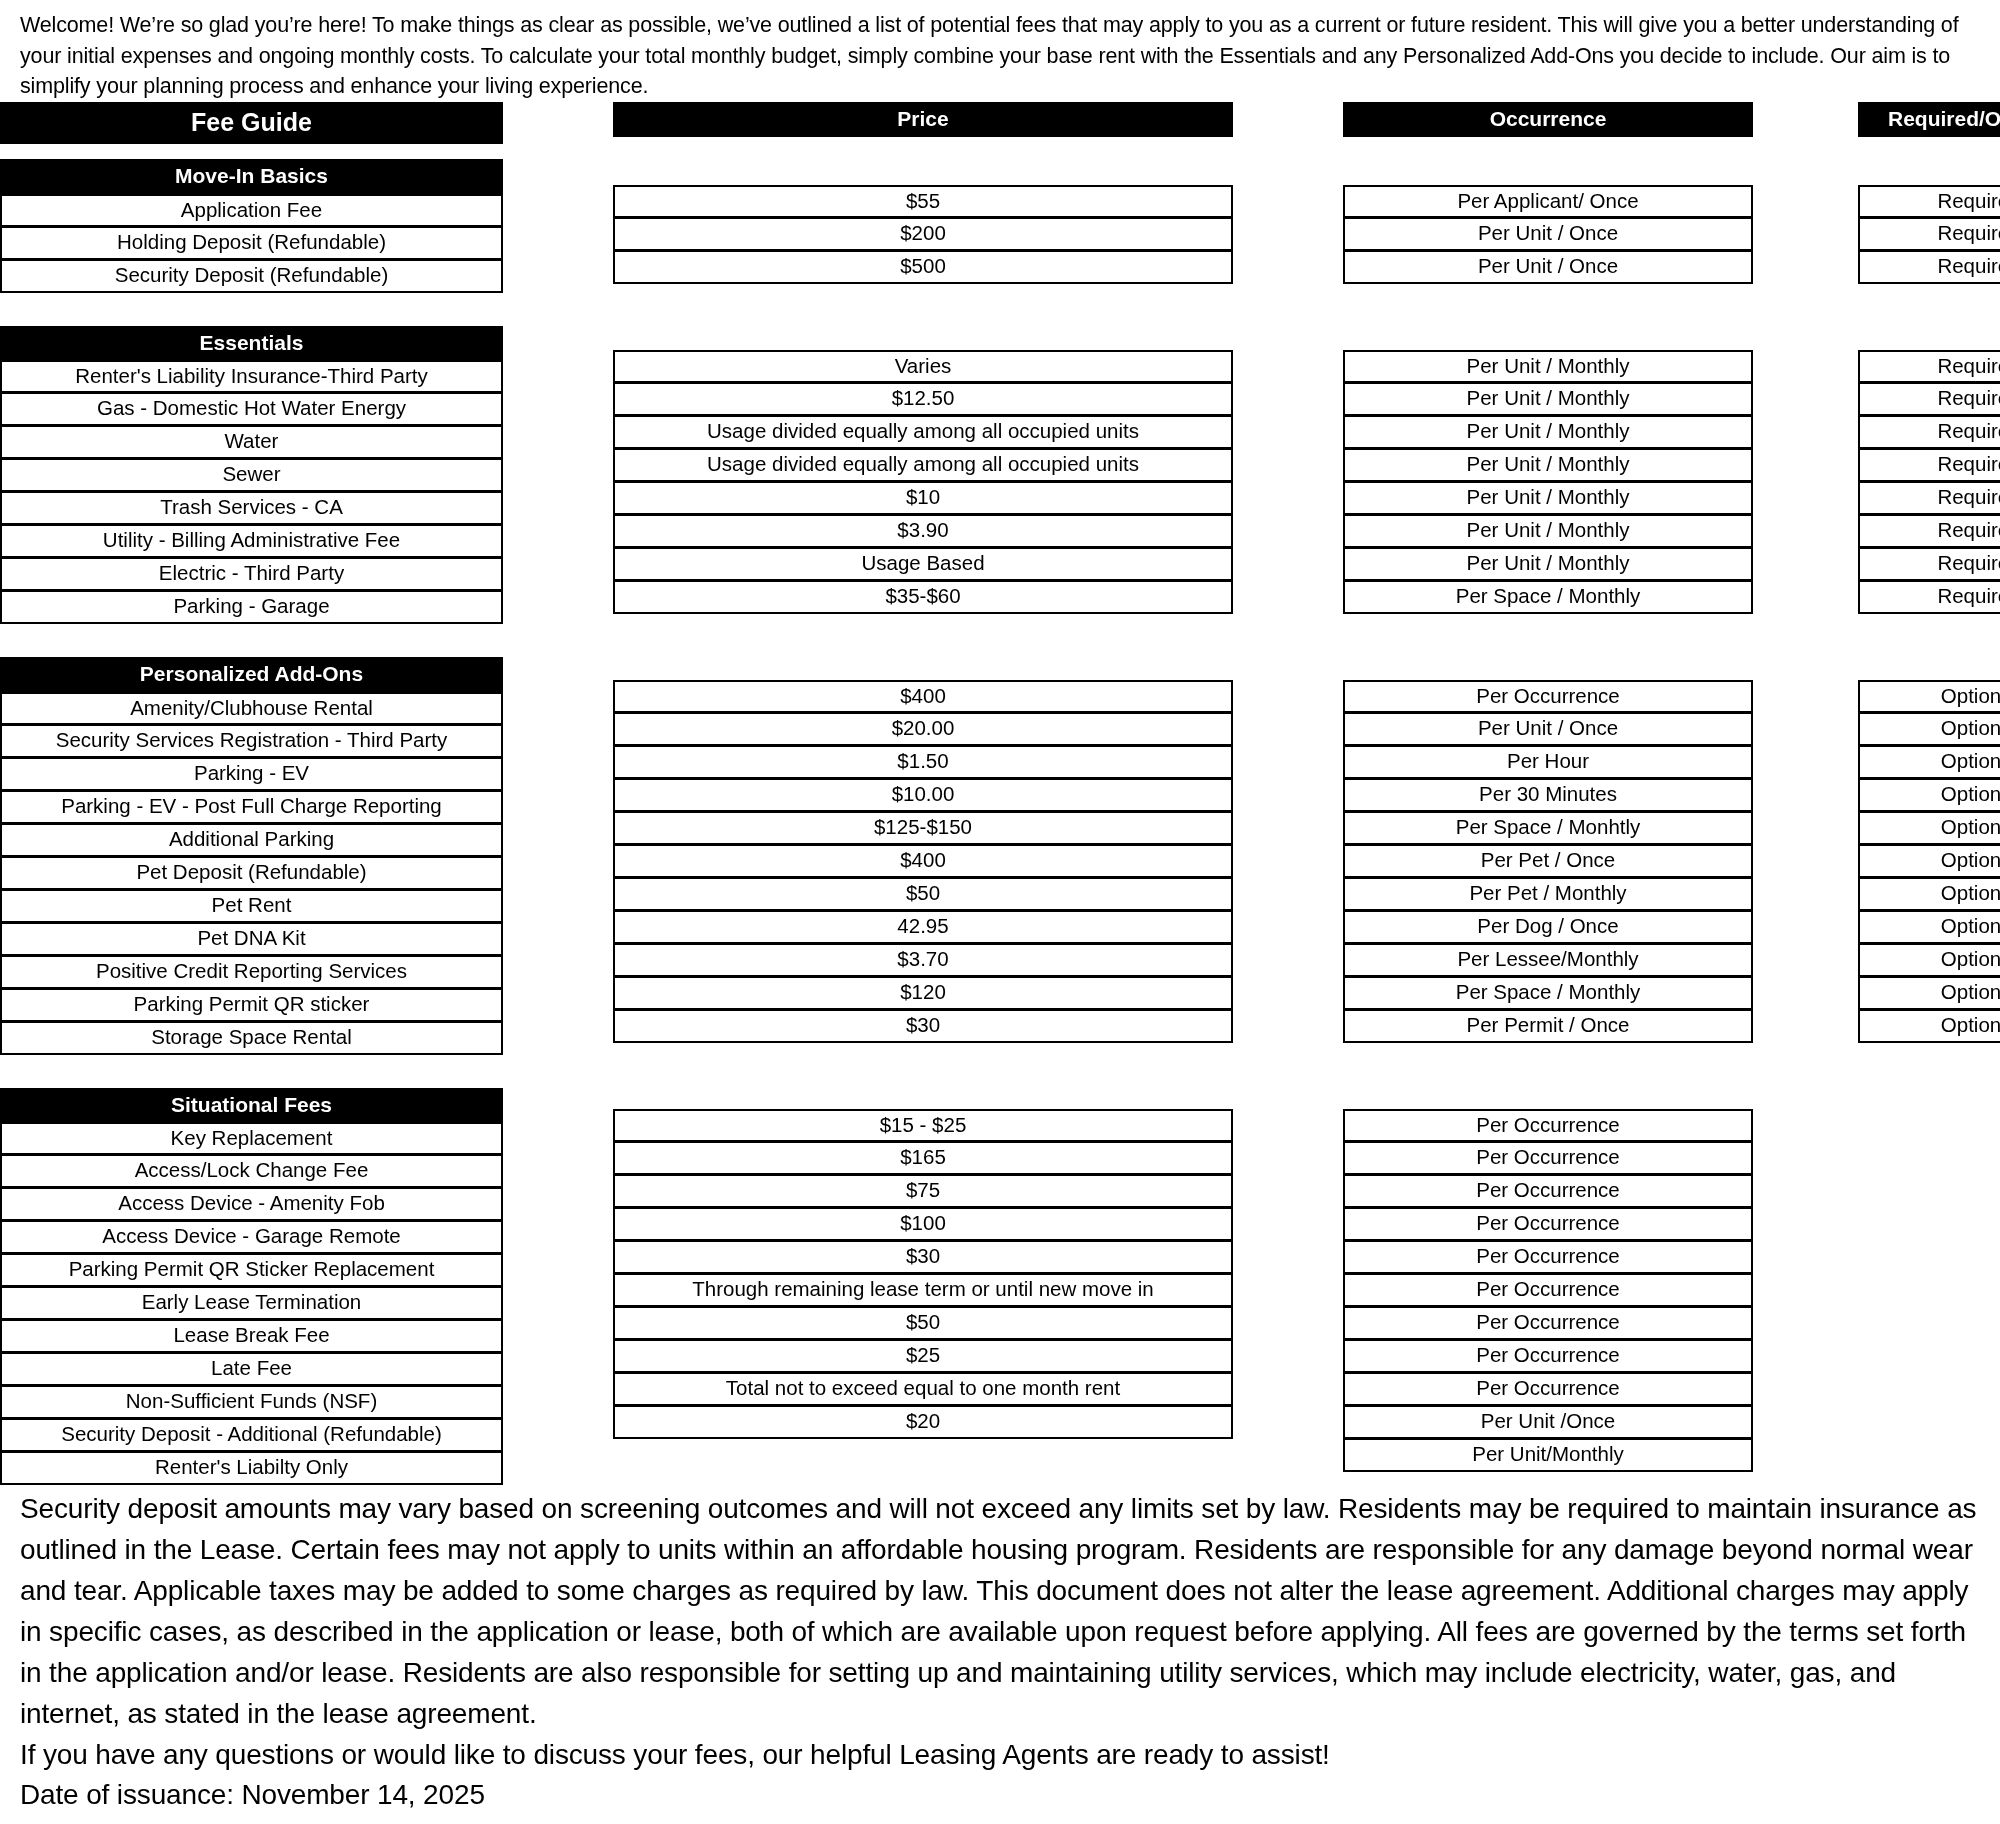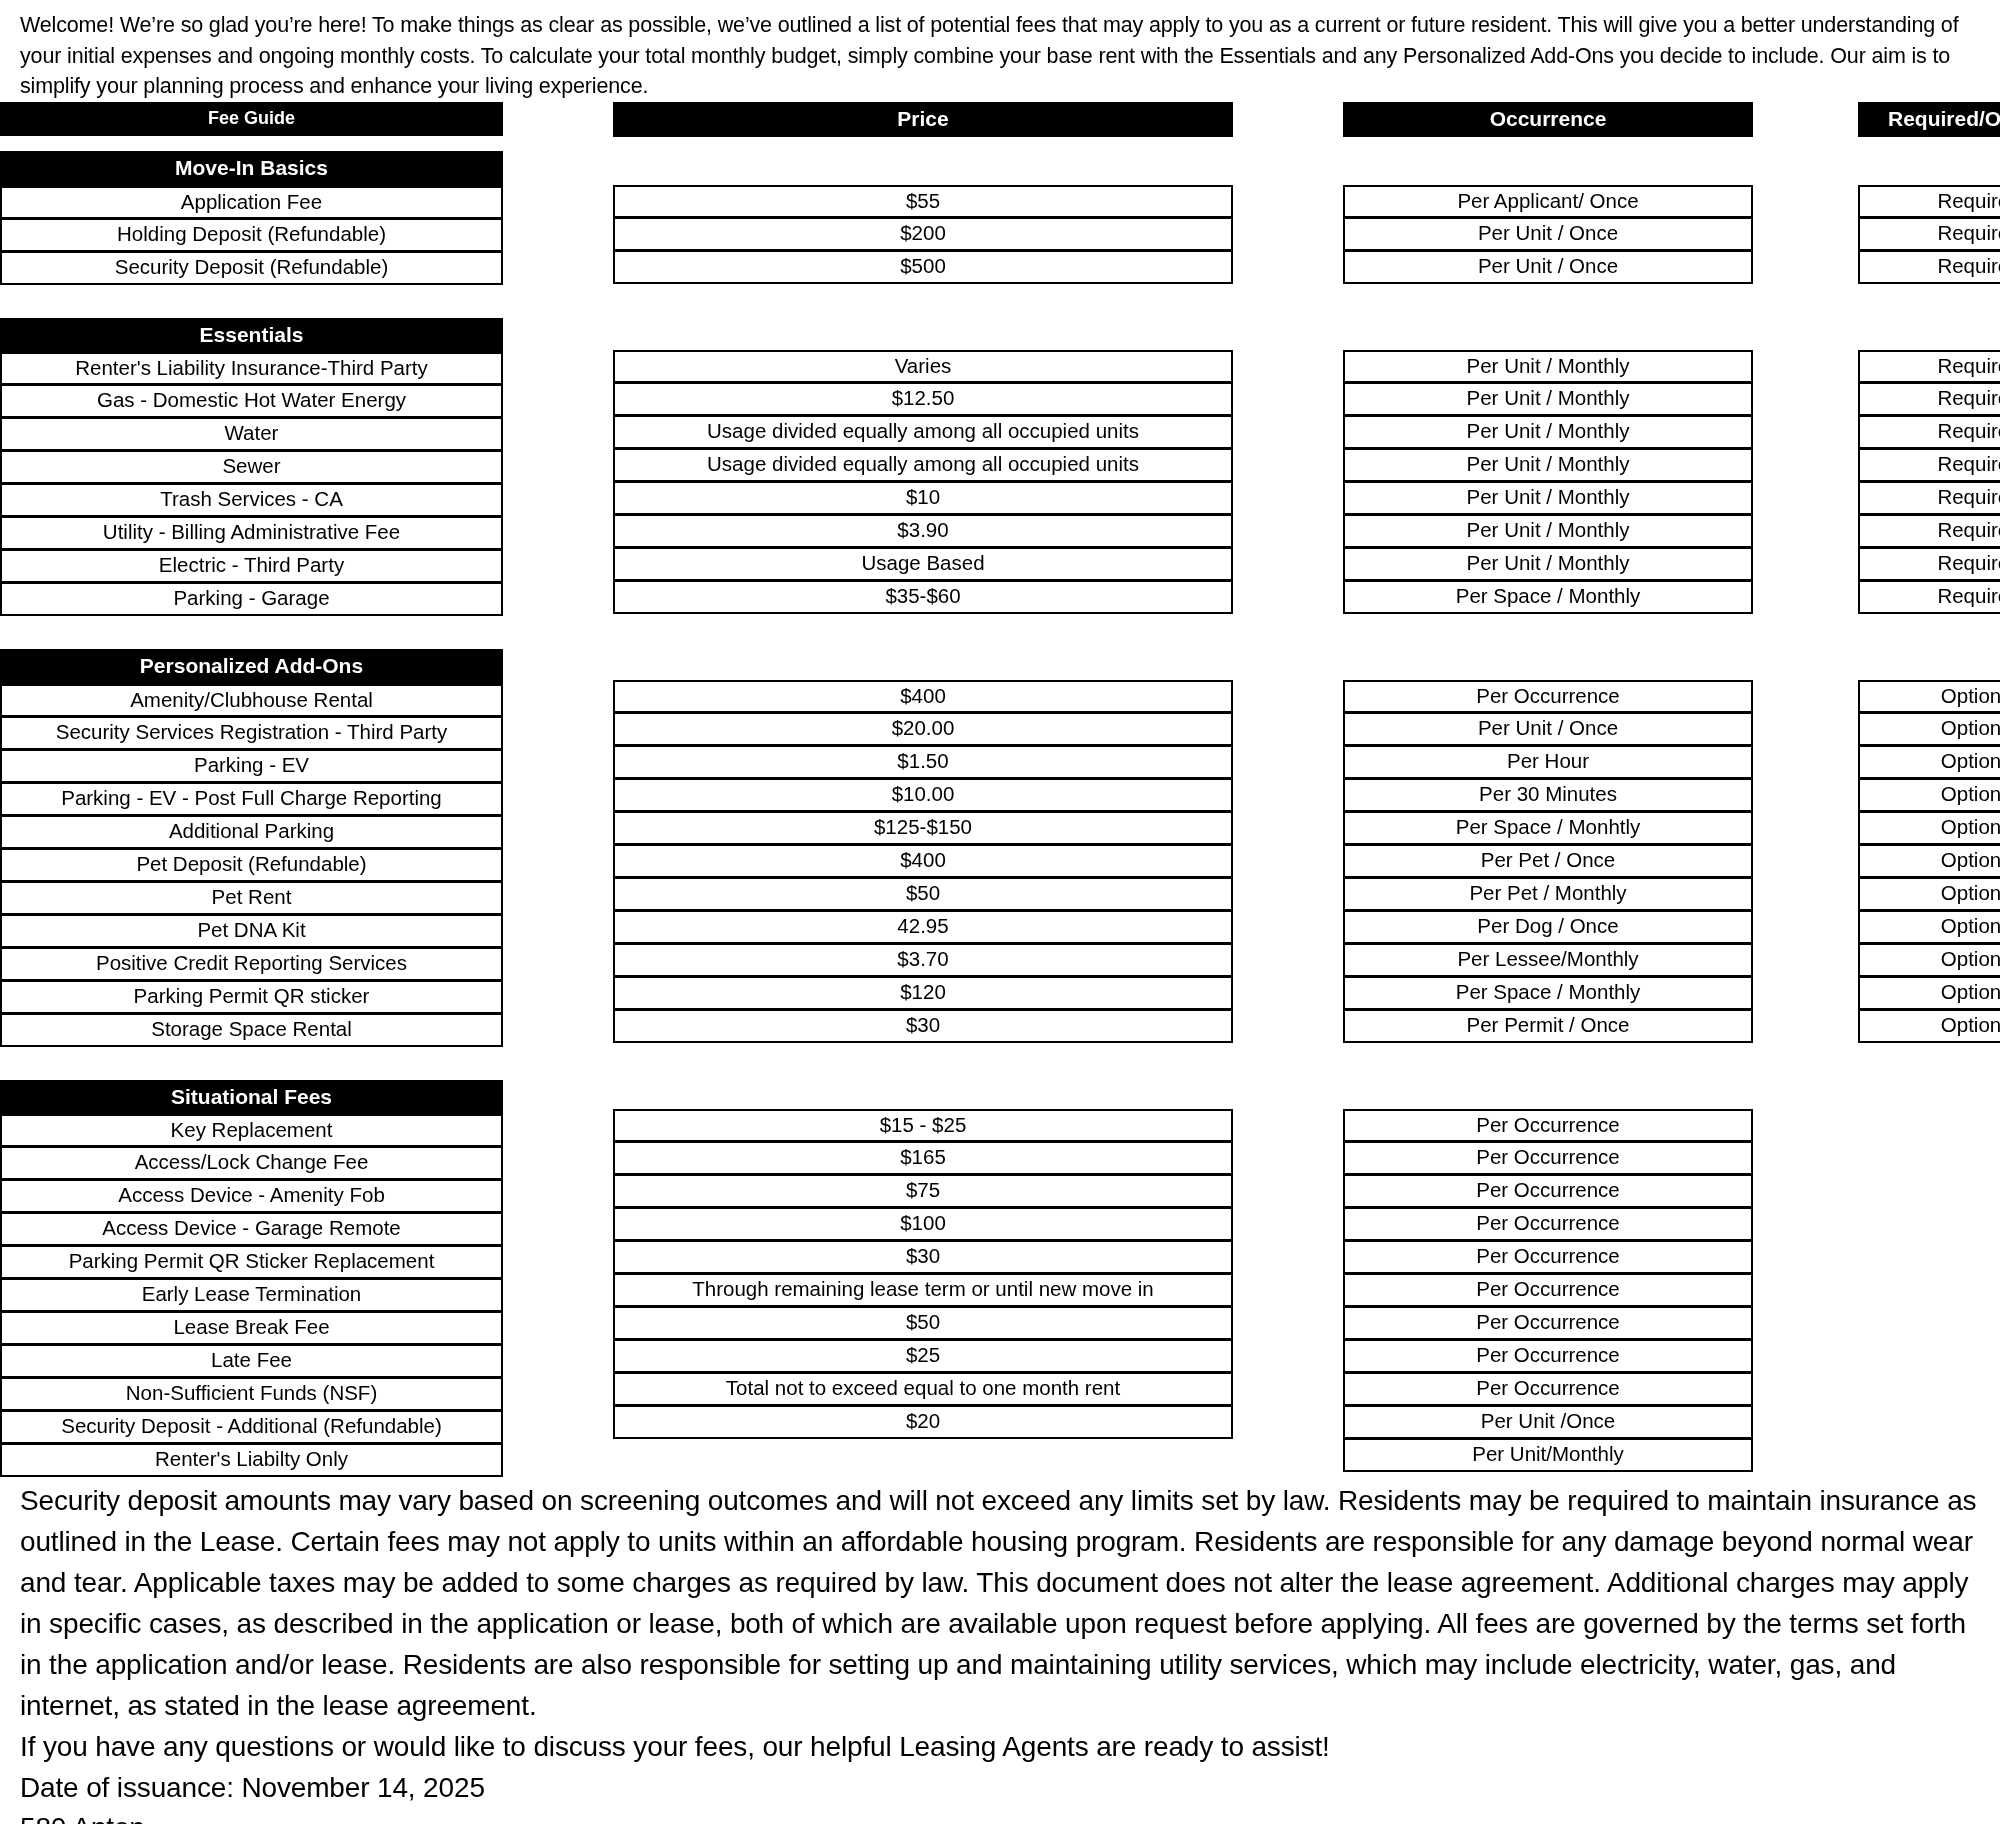--- a/index.html
+++ b/index.html
@@ -42,21 +42,21 @@
   .bar {
     background: #000000;
     color: #ffffff;
     font-weight: bold;
     text-align: center;
     font-size: 21px;
     line-height: 1.12;
     padding: 5px 21px 6px;
     box-sizing: border-box;
   }
-  .bar.big { font-size: 18px; padding: 6px 4px 8px; }
+  .bar.big { font-size: 25px; padding: 6px 4px 8px; }
 
   
   .box {
     border: 2.5px solid #000000;
     text-align: center;
     font-size: 20.5px;
     line-height: 1.1;
     padding: 3px 4px 4px;
     box-sizing: border-box;
     background: #ffffff;

